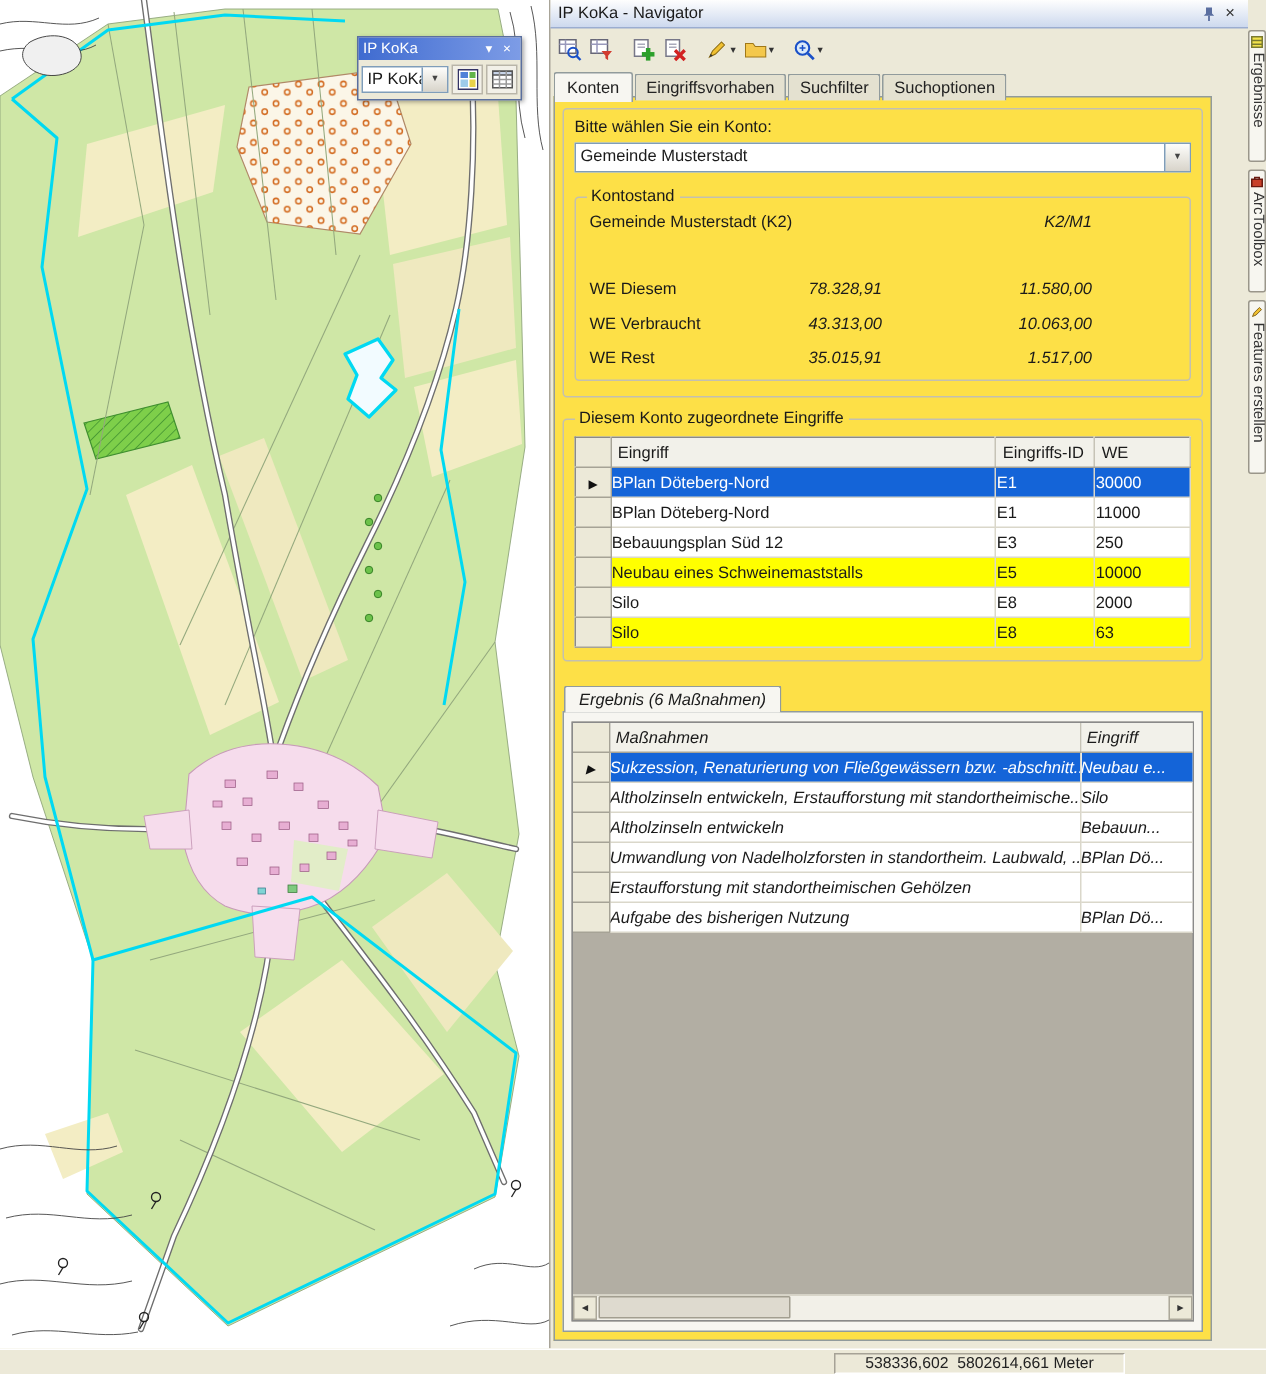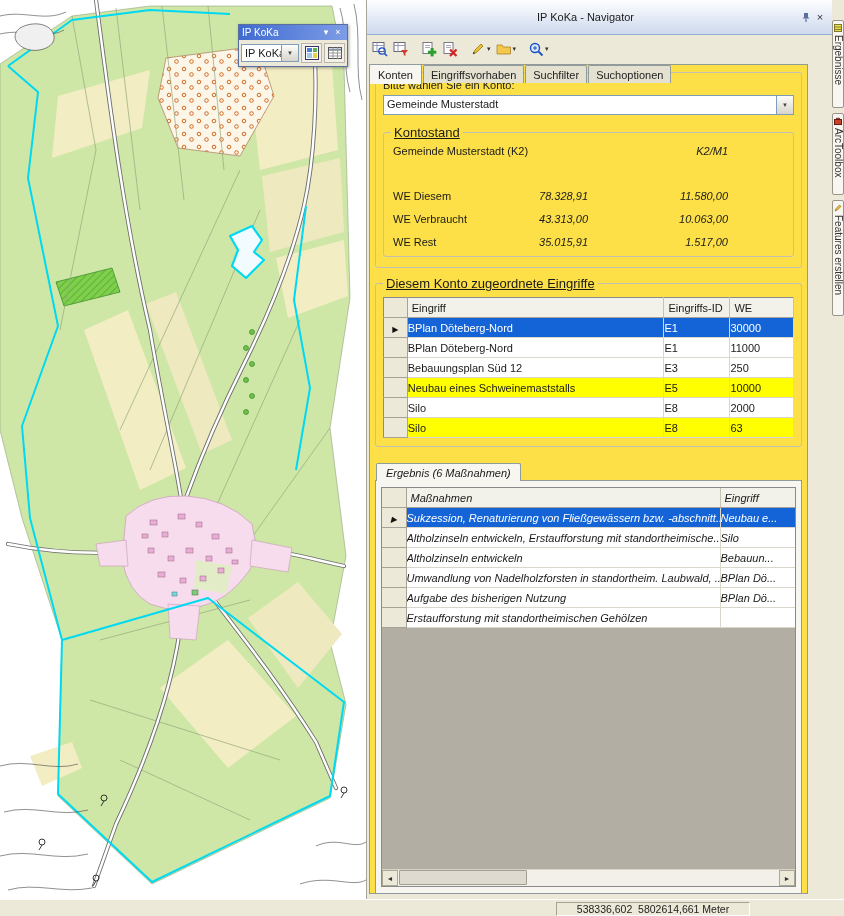--- a/index.html
+++ b/index.html
@@ -17,37 +17,37 @@
   .ftb-glyph{width:12px;text-align:center;font-size:9px;line-height:13px;cursor:default;color:#fff;}
   .ftb-body{display:flex;align-items:center;gap:2px;padding:3px 2px;}
   .combo{height:18px;border:1px solid #7f9db9;background:#fff;display:flex;align-items:stretch;box-sizing:border-box;}
   .combo .combo-text{flex:1;padding:0 3px;line-height:16px;white-space:nowrap;overflow:hidden;font-size:11px;}
   .combo .combo-btn{width:16px;background:linear-gradient(#fdfdfb,#d8d4ca);border-left:1px solid #7f9db9;display:flex;align-items:center;justify-content:center;color:#444;font-size:6px;}
   .ftb-body .combo{width:58px;}
   .tbtn{width:21px;height:20px;border:1px solid #b9b5a8;background:#f2f0e8;display:flex;align-items:center;justify-content:center;padding:0;cursor:default;}
 
   
   .panel{position:absolute;left:366px;top:0;width:466px;height:899px;background:#ece9d8;border-left:1px solid #a8a498;box-sizing:border-box;}
-  .ptitle{height:18px;display:flex;align-items:center;padding:8px 5px;background:linear-gradient(#fefefe,#cdd9ee);border-bottom:1px solid #9badd0;text-align:center;}
+  .ptitle{height:18px;display:flex;align-items:center;padding:0 5px;background:linear-gradient(#fefefe,#cdd9ee);border-bottom:1px solid #9badd0;}
   .ptitle .t{flex:1;font-size:11px;}
   .pt-icon{width:14px;height:14px;display:flex;align-items:center;justify-content:center;font-size:11px;color:#333;cursor:default;}
   .ptoolbar{height:26px;display:flex;align-items:center;padding:1px 3px;gap:1px;}
   .pbtn{height:22px;border:1px solid transparent;background:transparent;display:flex;align-items:center;justify-content:center;padding:0 1px;cursor:default;}
   .pbtn .dd{font-size:7px;color:#333;margin-left:1px;}
   .tb-sep{width:6px;}
   .ptabs{display:flex;align-items:flex-end;height:20px;padding:0 2px;position:relative;z-index:2;}
   .tab{padding:3px 7px 2px;background:#e4e1d0;border:1px solid #919b9c;border-bottom:none;border-radius:2px 2px 0 0;margin-right:1px;font-size:11px;color:#222;cursor:default;}
   .tab.active{background:#f7f6f1;padding:4px 8px 3px;position:relative;top:1px;}
   .ppage{position:absolute;top:64px;left:2px;right:24px;bottom:5px;background:#fde047;border:1px solid #919b9c;overflow:hidden;}
 
   .gouter{margin:7px 5px 0;border:1px solid #c3c0b0;border-radius:3px;padding:4px 7px 10px;}
   .lbl{margin:2px 0 4px;}
   .gouter .combo{width:100%;height:20px;}
   fieldset.fs{margin:10px 0 0;border:1px solid #c3c0b0;border-radius:3px;padding:3px 7px 8px;}
-  fieldset.fs legend{font-size:13px;padding:0 3px;text-decoration:underline;}
+  fieldset.fs legend{font-size:11px;padding:0 3px;}
   .ktgrid{display:grid;grid-template-columns:105px 90px 140px;row-gap:11px;padding:2px 0 0 2px;}
   .ktgrid .span2{grid-column:1/3;}
   .ktgrid .num{text-align:right;font-style:italic;}
   .ktgrid .spacer{grid-column:1/4;height:11px;}
 
   table.grid{border-collapse:collapse;background:#fff;table-layout:fixed;border:1px solid #8a8a8a;font-size:11px;margin-top:3px;}
   table.grid th{background:#f2f1ea;border-right:1px solid #c6c3b6;border-bottom:1px solid #a6a396;font-weight:normal;text-align:left;padding:2px 4px;height:15px;white-space:nowrap;overflow:hidden;}
   table.grid td{border-right:1px solid #dad7ca;border-bottom:1px solid #dad7ca;padding:2px 0;height:15px;white-space:nowrap;overflow:hidden;}
   table.grid .selcol{background:#ece9d8;border-right:1px solid #a6a396;border-bottom:1px solid #a6a396;text-align:center;padding:1px 0;}
   table.grid .selcol .mk{font-size:8px;color:#111;}
@@ -454,27 +454,27 @@
                   <td>Altholzinseln entwickeln</td>
                   <td>Bebauun...</td>
                 </tr>
                 <tr>
                   <td class="selcol"></td>
                   <td>Umwandlung von Nadelholzforsten in standortheim. Laubwald, ...</td>
                   <td>BPlan Dö...</td>
                 </tr>
                 <tr>
                   <td class="selcol"></td>
+                  <td>Erstaufforstung mit standortheimischen Gehölzen</td>
+                  <td></td>
+                </tr>
+                <tr>
+                  <td class="selcol"></td>
                   <td>Aufgabe des bisherigen Nutzung</td>
                   <td>BPlan Dö...</td>
-                </tr>
-                <tr>
-                  <td class="selcol"></td>
-                  <td>Erstaufforstung mit standortheimischen Gehölzen</td>
-                  <td></td>
                 </tr>
               </tbody>
             </table>
             <div class="hscroll">
               <span class="sb-btn">◄</span>
               <div class="sb-track">
                 <div class="sb-thumb"></div>
               </div>
               <span class="sb-btn">►</span>
             </div>

